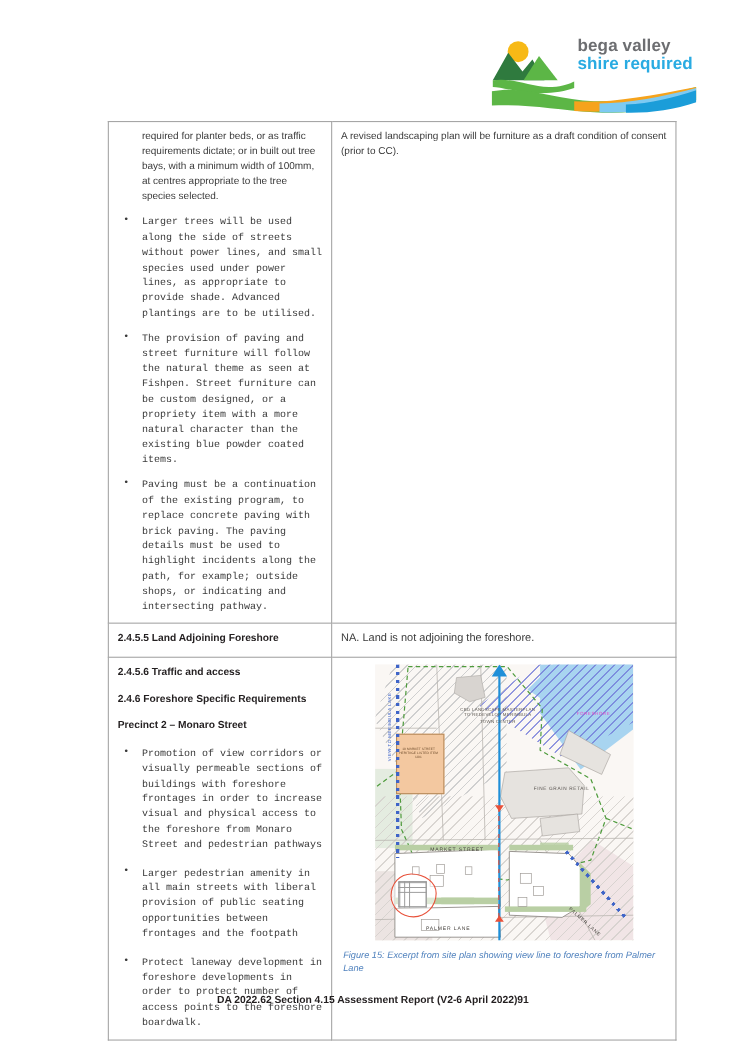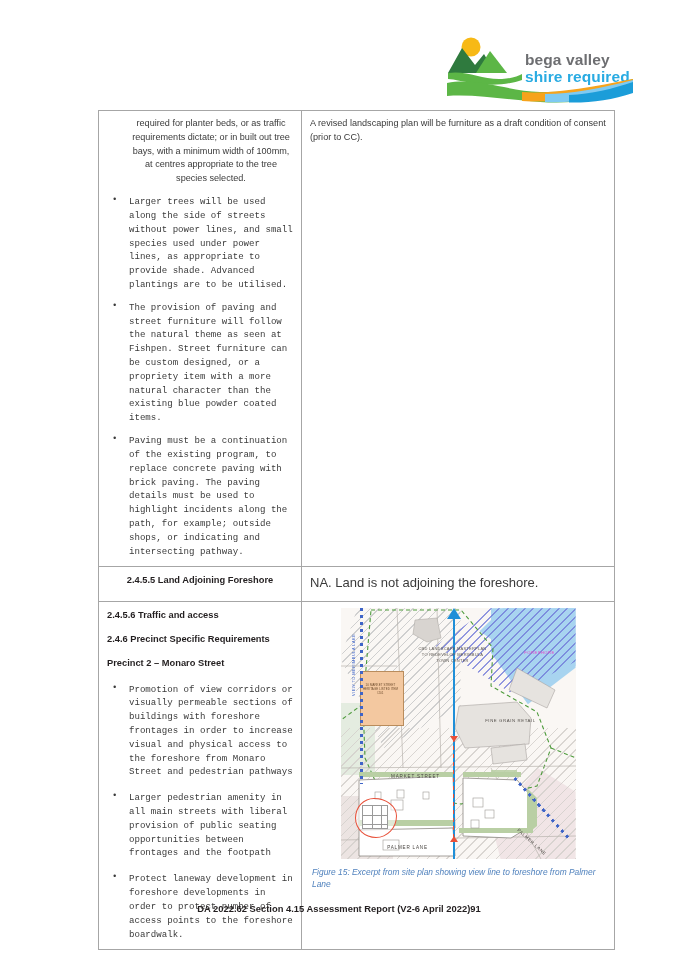--- a/index.html
+++ b/index.html
@@ -34,21 +34,21 @@
   .logo-mark {
     position: absolute;
     left: 0;
     top: 0;
     width: 76px;
     height: 56px;
   }
   .logo-text {
     position: absolute;
     left: 78px;
-    top: 18px;
+    top: 0;
     width: 110px;
     line-height: 1.08;
   }
   .logo-line1 {
     font-size: 15.5px;
     font-weight: bold;
     color: #6d6e71;
     letter-spacing: 0.1px;
     white-space: nowrap;
   }
@@ -99,33 +99,32 @@
     position: absolute;
     left: 5px;
     top: -1px;
     font-size: 9px;
     color: #3a3a3a;
   }
   ul.bl.tight > li { margin-bottom: 0; margin-top: 12px; }
 
   .cont-para {
     margin: 0 0 9px 22px;
-    text-align: center;
   }
 
   .hd {
     font-weight: bold;
     color: #231f20;
     font-size: 9.3px;
     margin: 0 0 10px 0;
   }
   .hd:last-of-type { margin-bottom: 8px; }
 
   .ra-text {
-    font-size: 13px;
+    font-size: 10px;
     color: #3a3a3a;
     line-height: 1.52;
   }
 
   
   .figure-cell { padding: 6px 8px 8px 6px; }
   .map {
     position: relative;
     width: 235px;
     height: 251px;
@@ -332,31 +331,31 @@
             <li>Paving must be a continuation of the existing program, to replace concrete paving with brick paving. The paving details must be used to highlight incidents along the path, for example; outside shops, or indicating and intersecting pathway.</li>
           </ul>
         </td>
         <td class="col-right">
           <p class="cell-text">A revised landscaping plan will be furniture as a draft condition of consent (prior to CC).</p>
         </td>
       </tr>
 
       <tr>
         <td class="col-left">
-          <div class="hd" style="margin-bottom:0;text-align:center;">2.4.5.5 Land Adjoining Foreshore</div>
+          <div class="hd" style="margin-bottom:0;">2.4.5.5 Land Adjoining Foreshore</div>
         </td>
         <td class="col-right">
           <p class="cell-text ra-text">NA. Land is not adjoining the foreshore.</p>
         </td>
       </tr>
 
       <tr>
         <td class="col-left">
           <div class="hd">2.4.5.6 Traffic and access</div>
-          <div class="hd">2.4.6 Precinct Specific Requirements</div>
+          <div class="hd">2.4.6 Foreshore Specific Requirements</div>
           <div class="hd">Precinct 2 – Monaro Street</div>
           <ul class="bl tight">
             <li>Promotion of view corridors or visually permeable sections of buildings with foreshore frontages in order to increase visual and physical access to the foreshore from Monaro Street and pedestrian pathways</li>
             <li>Larger pedestrian amenity in all main streets with liberal provision of public seating opportunities between frontages and the footpath</li>
             <li>Protect laneway development in foreshore developments in order to protect number of access points to the foreshore boardwalk.</li>
           </ul>
         </td>
 
         <td class="col-right figure-cell">
 

